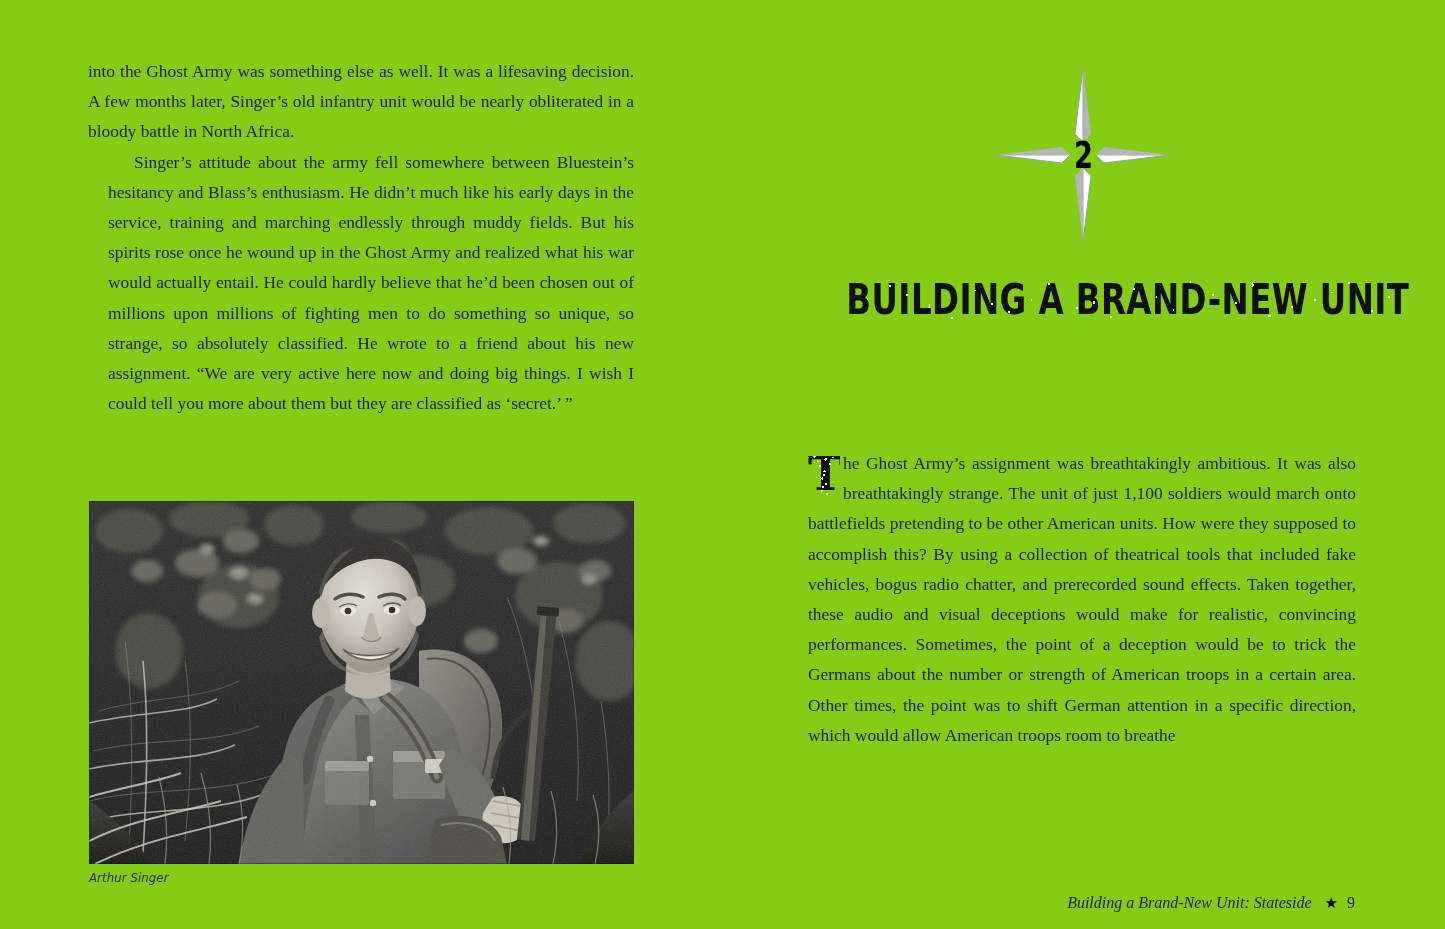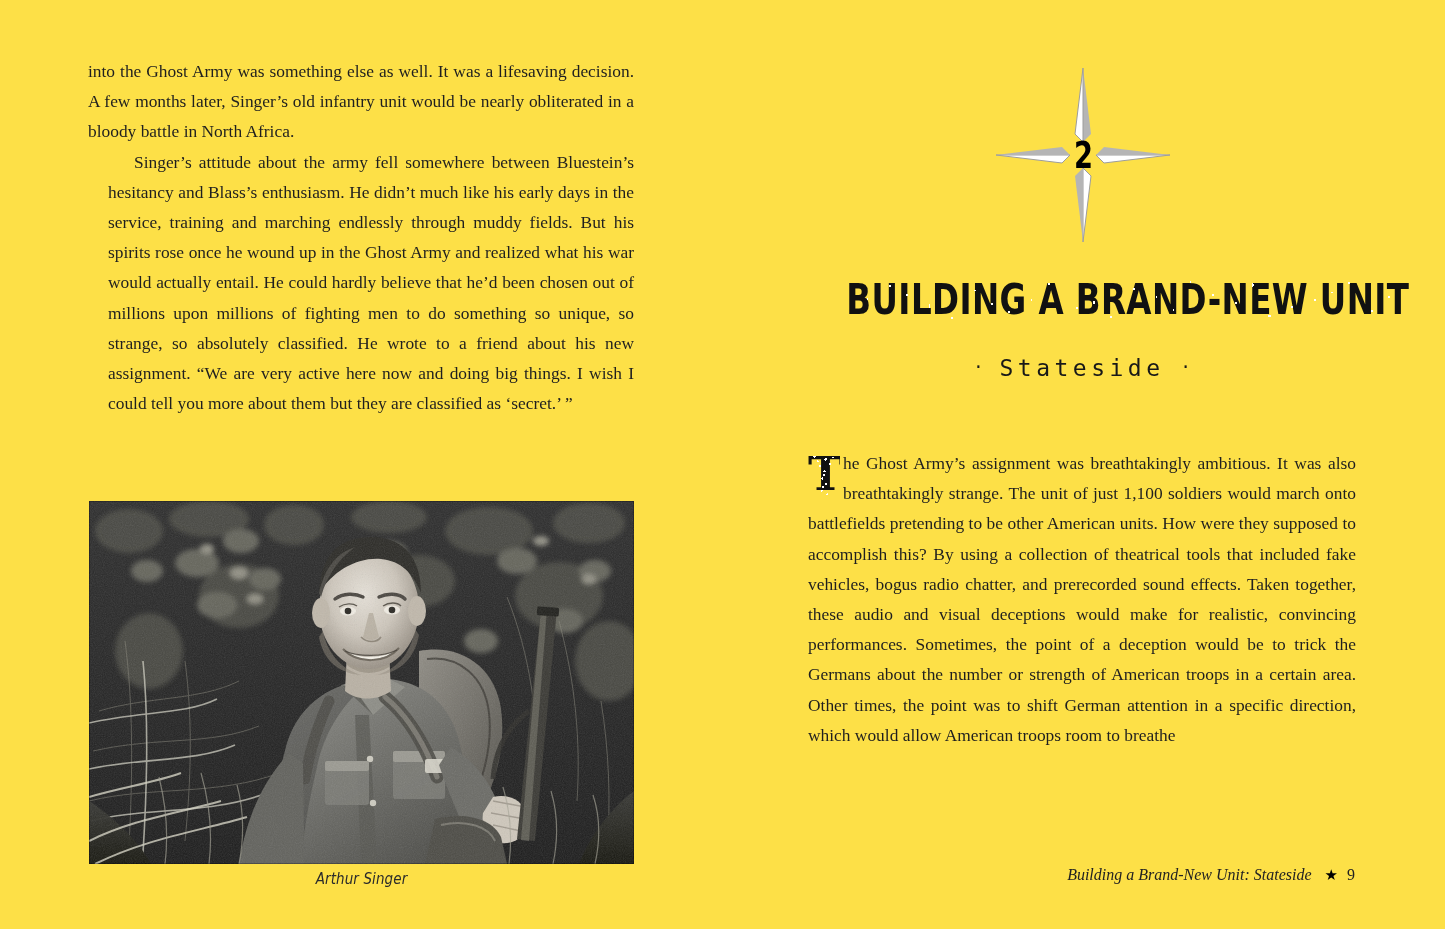--- a/index.html
+++ b/index.html
@@ -13,21 +13,21 @@
     position: relative;
     overflow: hidden;
     font-family: "Liberation Serif", serif;
     color: #1a1a1a;
     -webkit-font-smoothing: antialiased;
   }
 
   .page {
     position: absolute;
     inset: 0;
-    background: #fde047;
+    background: #84cc16;
   }
 
   
   .col-left {
     position: absolute;
     left: 88px;
     top: 56px;
     width: 546px;
   }
   .col-right {
@@ -57,24 +57,23 @@
     width: 545px;
   }
   .photo-frame {
     width: 545px;
     height: 363px;
     display: block;
     background: #2a2a2a;
   }
   .photo-caption {
     margin-top: 6px;
-    text-align: center;
     font-family: "DejaVu Sans Condensed", "Liberation Sans", sans-serif;
     font-style: italic;
-    font-size: 15px;
+    font-size: 13px;
     letter-spacing: 0.1px;
     color: #2b2b2b;
   }
 
   
   .chapter-ornament {
     position: absolute;
     left: 990px;
     top: 62px;
     width: 186px;
@@ -220,20 +219,21 @@
     top: 866px;
     display: flex;
     align-items: baseline;
     gap: 0;
   }
   .footer-runhead {
     font-family: "Liberation Serif", serif;
     font-style: italic;
     font-size: 16px;
     color: #222222;
+    margin-top: 28px;
   }
   .footer-star {
     font-size: 15px;
     color: #000000;
     margin: 0 9px 0 13px;
     line-height: 1;
   }
   .footer-page {
     font-family: "Liberation Serif", serif;
     font-size: 16px;
@@ -463,23 +463,20 @@
       <path d="M6 93 L72 101 L80 93 Z" fill="#ffffff" stroke="#9d9d9d" stroke-width="1"></path>
       <path d="M6 93 L72 85 L80 93 Z" fill="#b5b5b5"></path>
     </svg>
     <div class="chapter-number">2</div>
   </div>
 
   <div class="chapter-title">
     <span class="grit">BUILDING A BRAND-NEW UNIT</span>
   </div>
 
-  <div class="chapter-subtitle">
-    <span class="dot">·</span><span class="sub-word">Stateside</span><span class="dot">·</span>
-  </div>
 
   <div class="col-right" style="top:448px">
     <p class="body-par dropcap-par">
       <span class="dropcap">T</span><span>he Ghost Army’s assignment was breathtakingly ambitious. It was also breathtakingly strange. The unit of just 1,100 soldiers would march onto battlefields pretending to be other American units. How were they supposed to accomplish this? By using a collection of theatrical tools that included fake vehicles, bogus radio chatter, and prerecorded sound effects. Taken together, these audio and visual deceptions would make for realistic, convincing performances. Sometimes, the point of a deception would be to trick the Germans about the number or strength of American troops in a certain area. Other times, the point was to shift German attention in a specific direction, which would allow American troops room to breathe</span>
     </p>
   </div>
 
   <div class="footer">
     <span class="footer-runhead">Building a Brand-New Unit: Stateside</span>
     <span class="footer-star">★</span>

